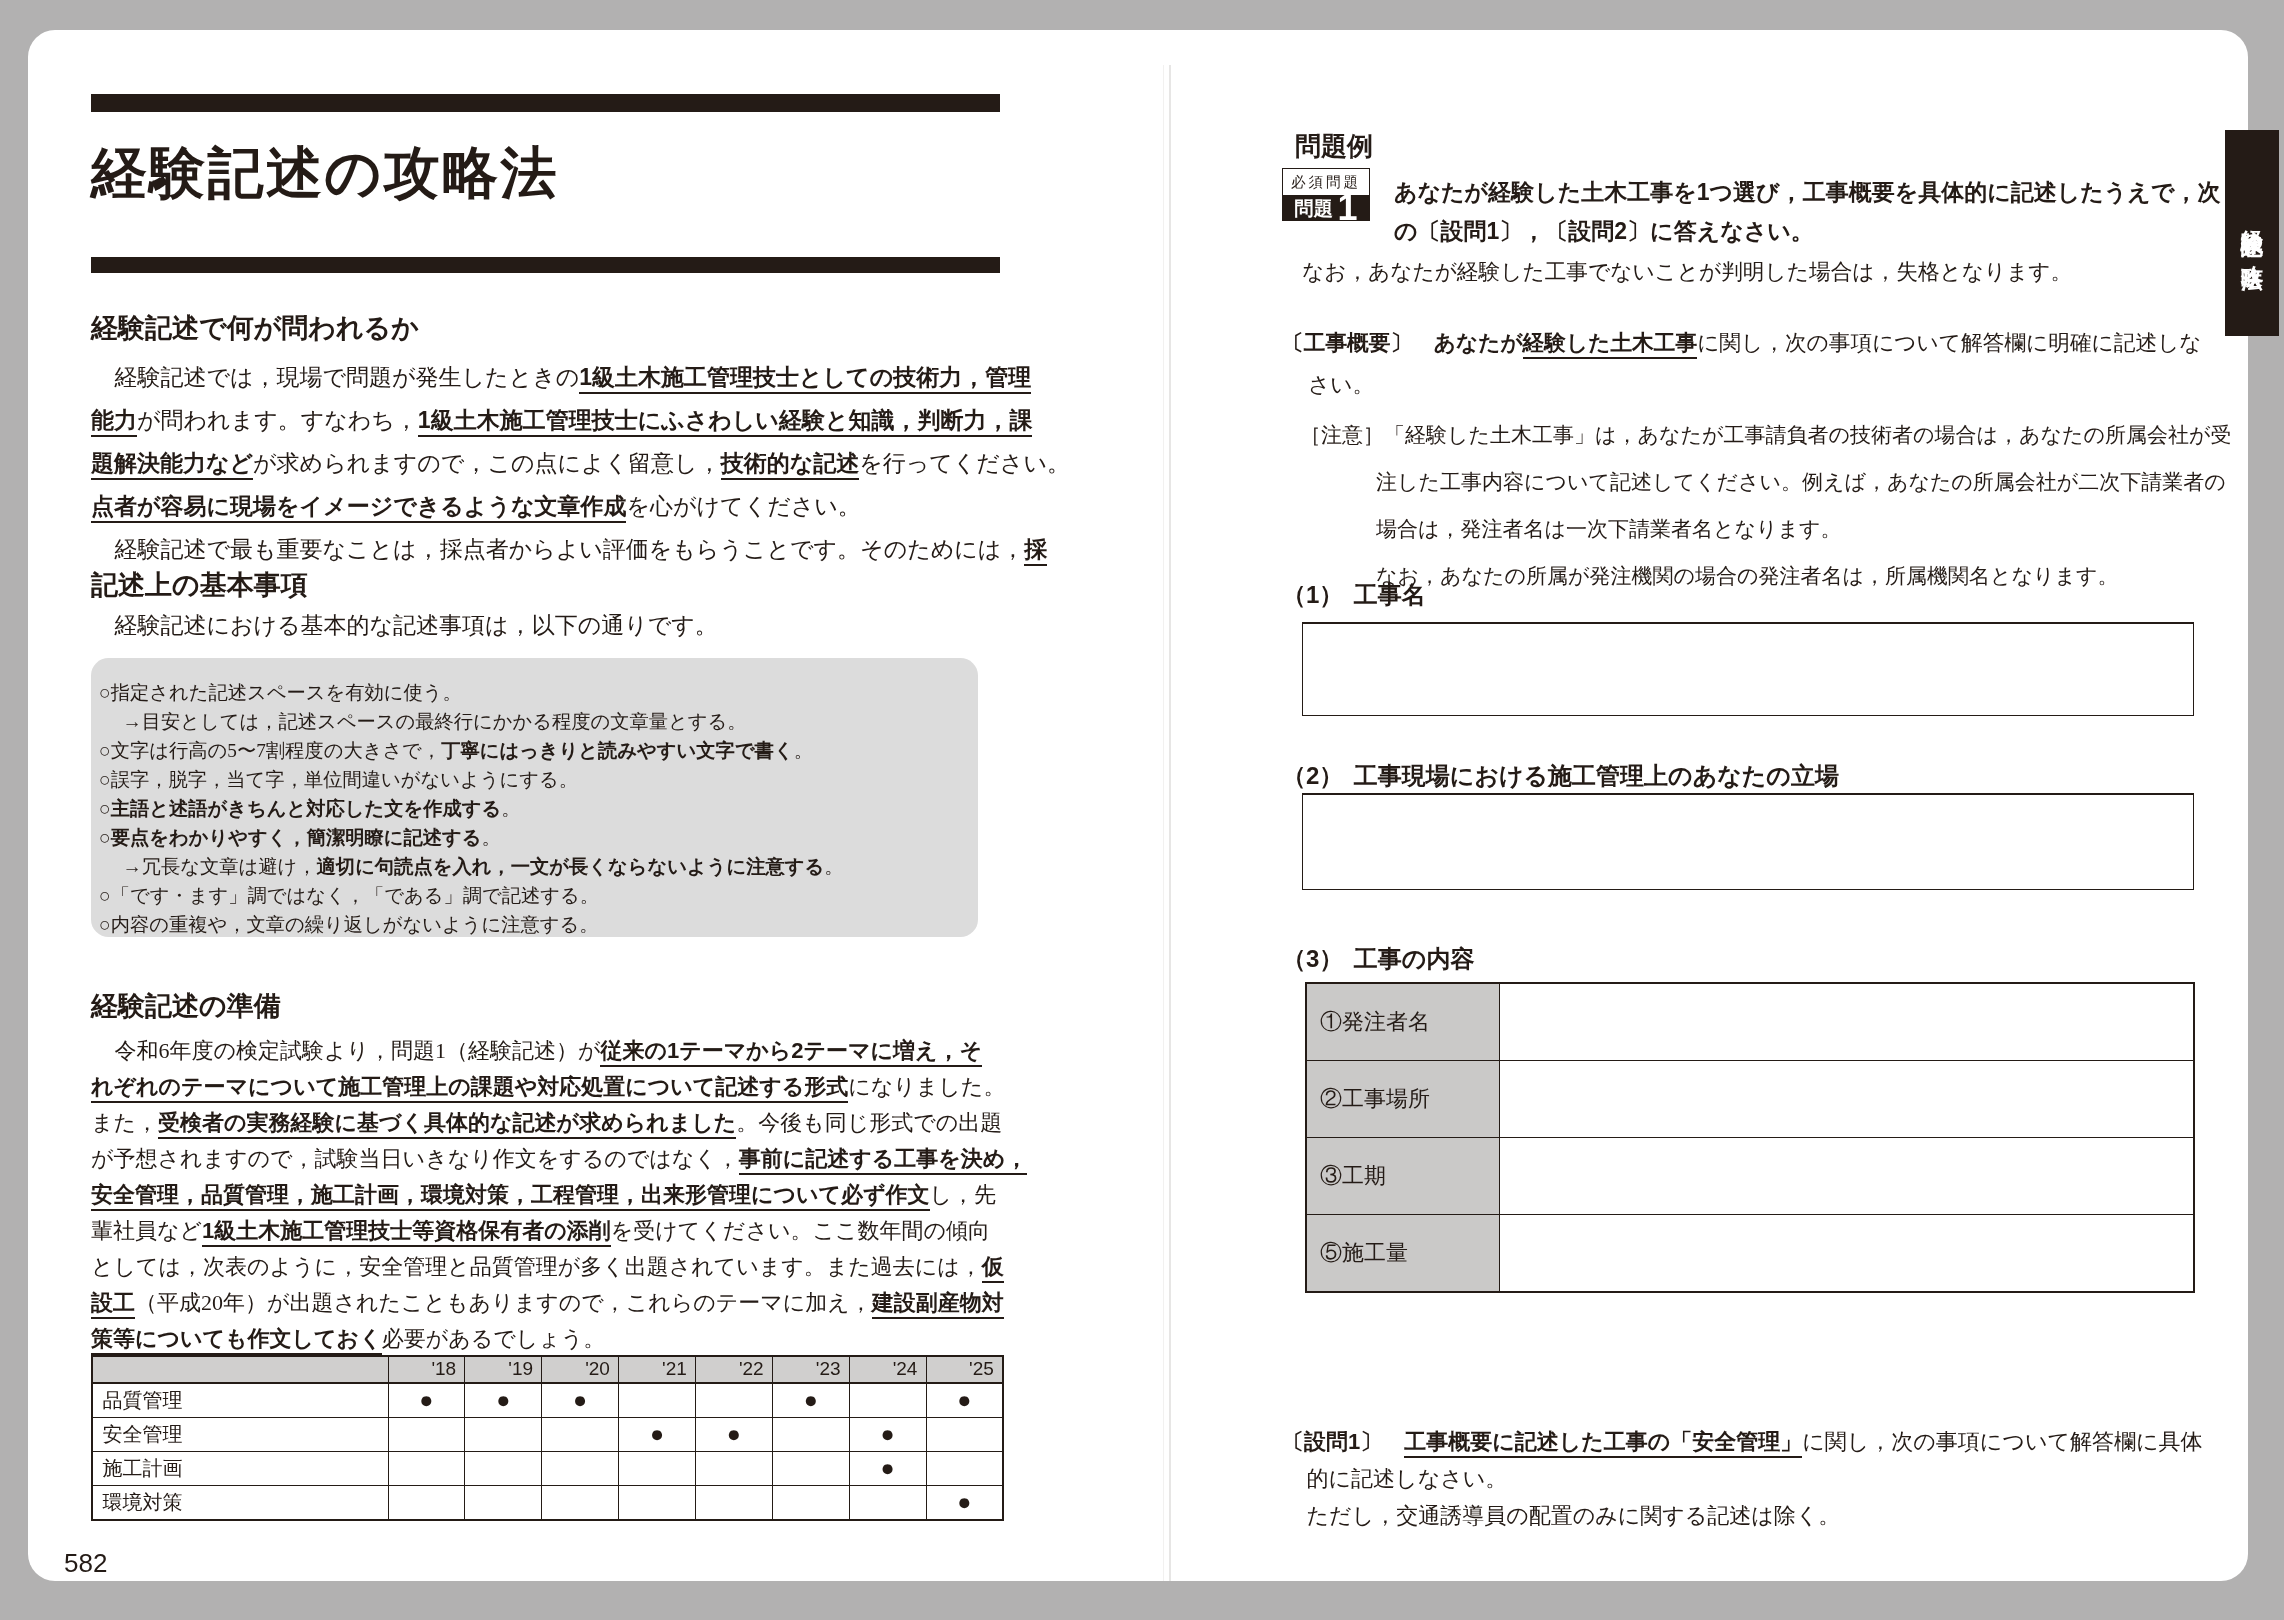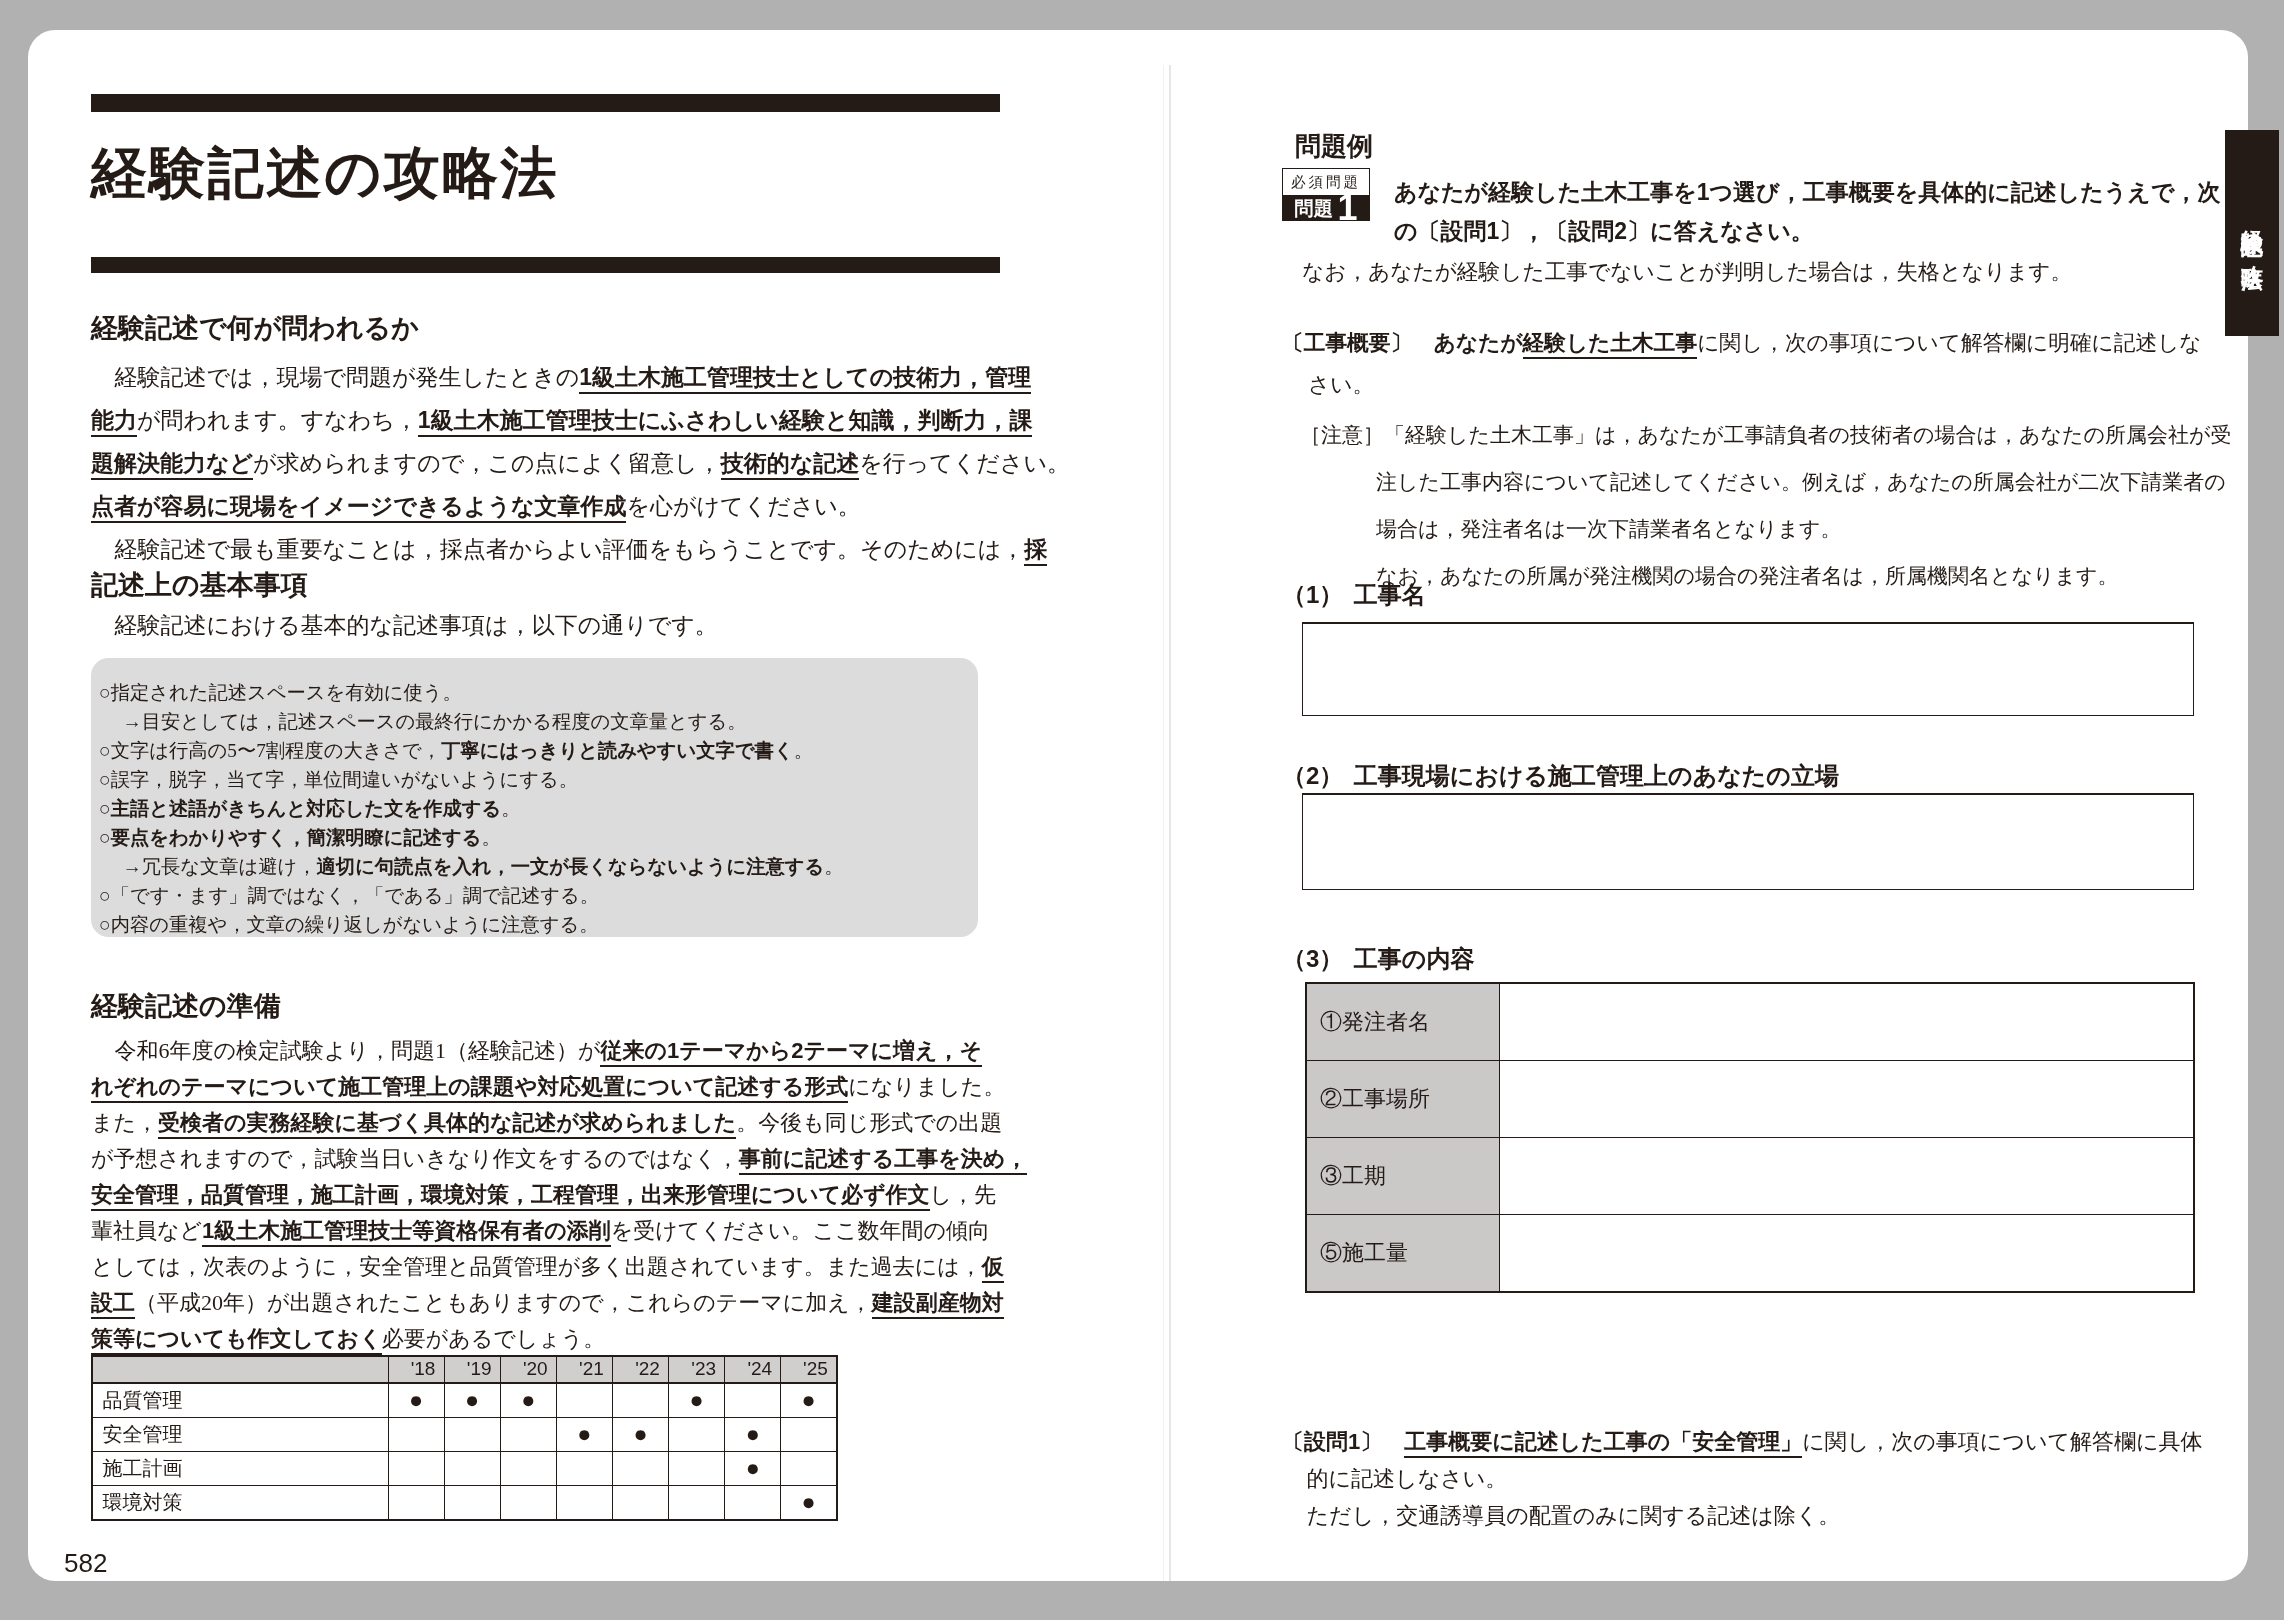--- a/index.html
+++ b/index.html
@@ -18,21 +18,21 @@
   .rline{white-space:nowrap;}
   .seg-r{font-family:"Liberation Serif","DejaVu Serif",serif;}
   .seg-b{font-family:"Liberation Sans","DejaVu Sans",sans-serif;font-weight:bold;}
   .seg-em{font-family:"Liberation Sans","DejaVu Sans",sans-serif;font-weight:bold;
           border-bottom:2.9px solid #241b16;padding-bottom:1.8px;}
   .para1{font-size:23px;line-height:42px;}
   .intro{font-size:23px;line-height:30px;}
   .graybox{background:#dcdcdc;border-radius:17.6px;padding:20px 22px;font-size:19.3px;line-height:29px;}
   .para2{font-size:22px;line-height:36px;}
   table{border-collapse:collapse;table-layout:fixed;}
-  .hist{width:747px;border:2.3px solid #241b16;font-size:19px;}
+  .hist{width:913px;border:2.3px solid #241b16;font-size:19px;}
   .hist td{border:1.2px solid #241b16;height:33px;padding:0;}
   .hist tr.hd td{background:#d0cfce;height:24.6px;border-bottom:2.3px solid #241b16;
       font-family:"Liberation Sans","DejaVu Sans",sans-serif;text-align:right;padding-right:8.2px;}
   .hist td.lbl{text-align:left;padding-left:9.4px;font-family:"Liberation Sans","DejaVu Sans",sans-serif;font-size:20px;}
   .hist td.mk{text-align:center;font-size:23.4px;}
   .badge{width:86px;border:1.8px solid #241b16;}
   .badge-top{height:26px;line-height:26px;text-align:center;font-family:"Liberation Sans","DejaVu Sans",sans-serif;
              font-size:14.6px;letter-spacing:2.9px;border-bottom:1.8px solid #241b16;}
   .badge-bot{height:24px;background:#241b16;color:#fff;display:flex;align-items:center;justify-content:center;gap:4.7px;}
   .badge-q{font-family:"Liberation Sans","DejaVu Sans",sans-serif;font-weight:bold;font-size:19.3px;}

